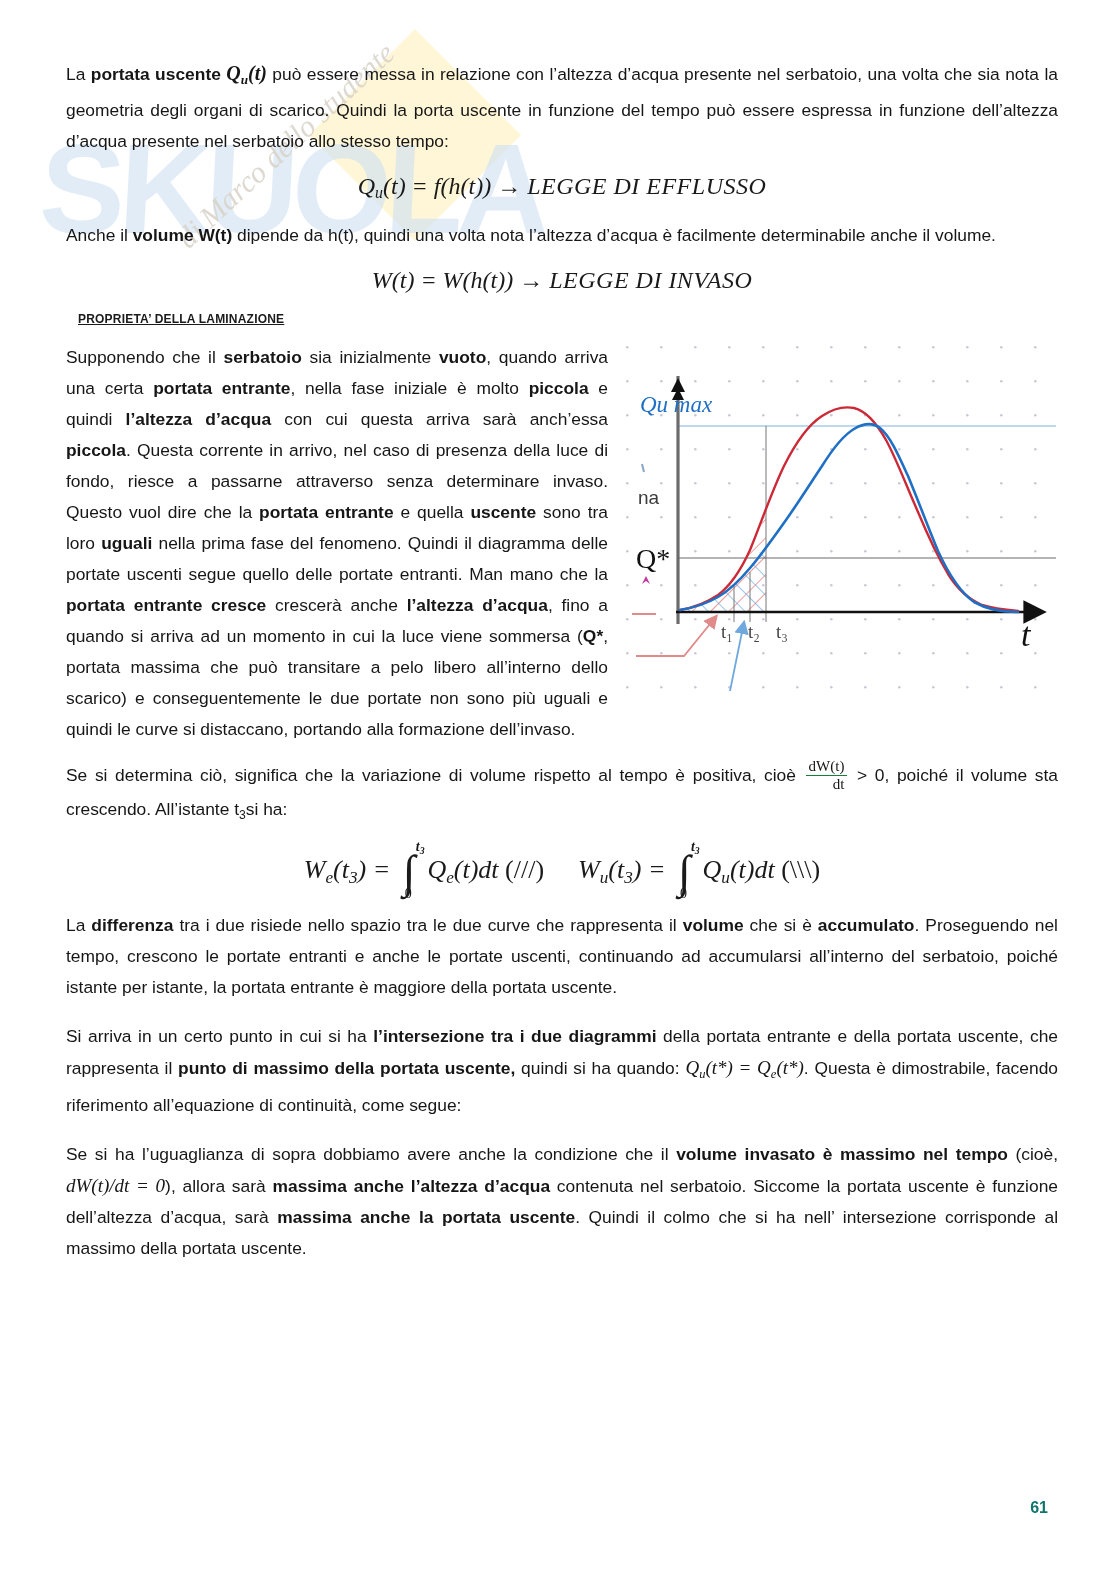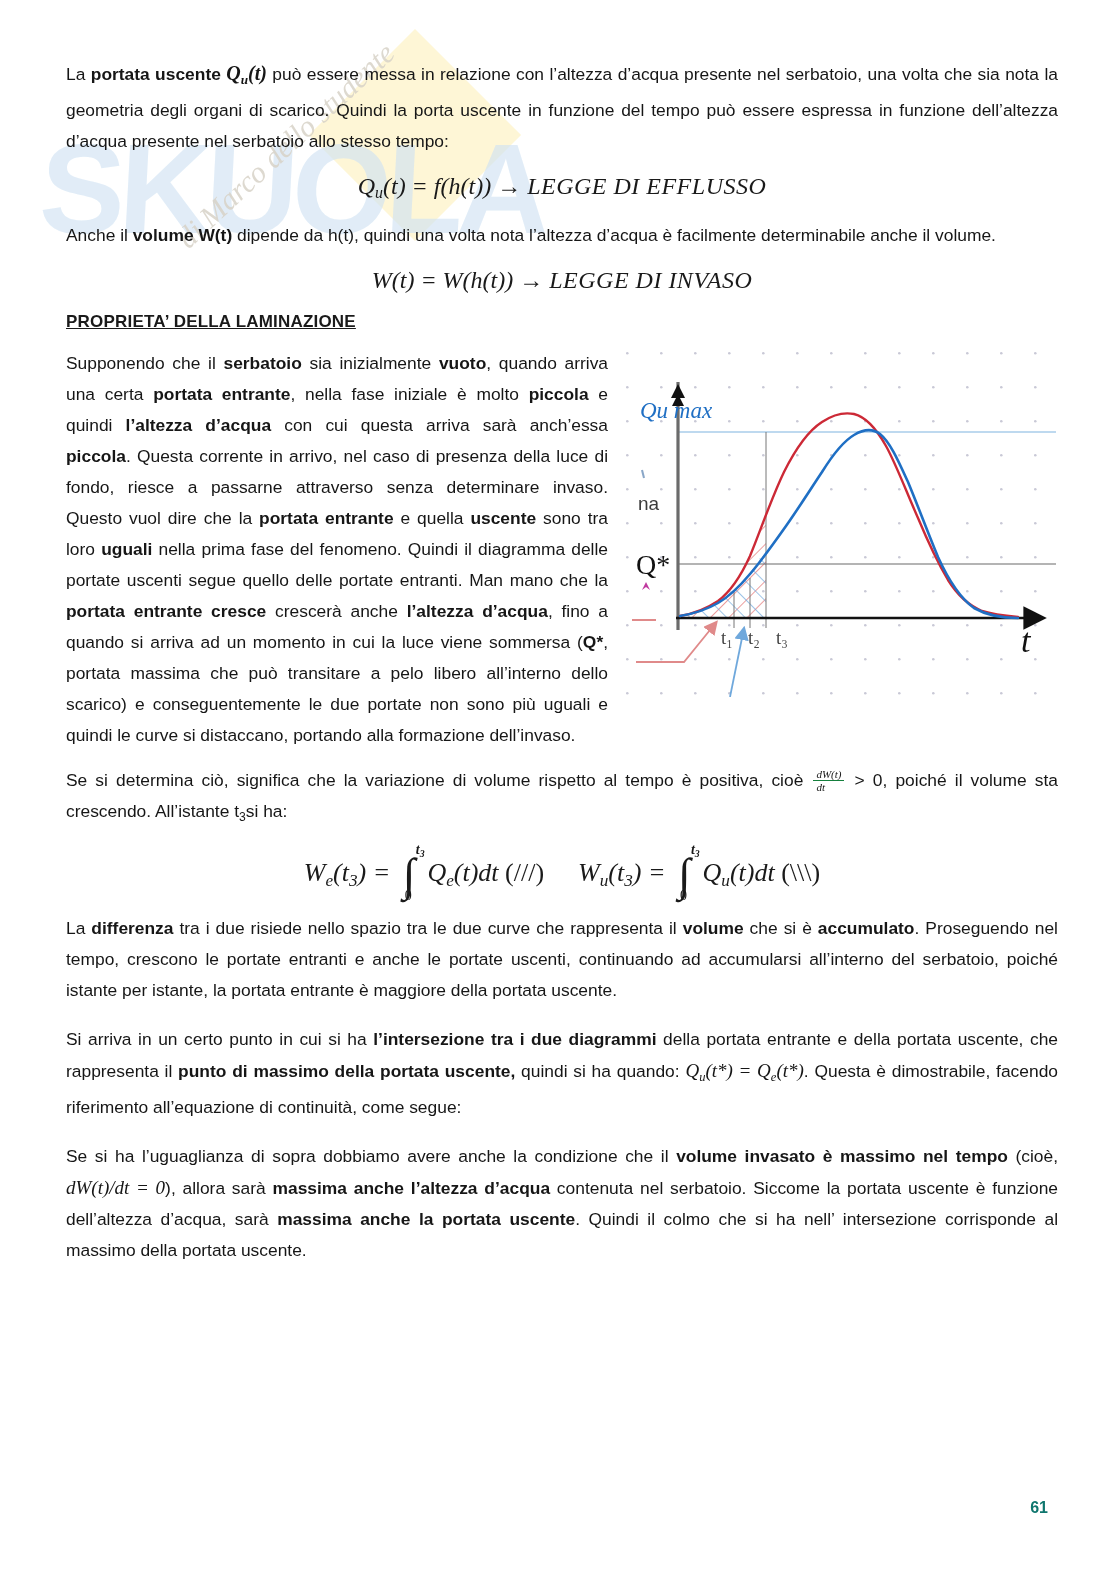--- a/index.html
+++ b/index.html
@@ -93,22 +93,22 @@
     vertical-align: -.28em;
     font-style: italic;
   }
   .smallcaps-it {
     font-style: italic;
     letter-spacing: .5px;
     margin-top: 8px;
   }
 
   h3.section {
-    margin: 18px 0 16px 0;
-    font-size: 17px;
+    margin: 18px 0 16px 12px;
+    font-size: 12px;
     font-weight: bold;
     text-decoration: underline;
     letter-spacing: .2px;
   }
 
   
   .figure {
     float: right;
     width: 432px;
     height: 345px;
@@ -117,24 +117,23 @@
     text-align: center;
   }
   .figure svg { display: block; }
 
   .clearfix::after { content:""; display:block; clear:both; }
 
   
   .frac {
     display: inline-block;
     vertical-align: middle;
-    text-align: left;
-    font-family: "Liberation Serif", serif;
-    font-style: italic;
-    font-size: 11px;
+    text-align: right;
+    font-family: "Liberation Serif", serif;
+    font-size: 15px;
     line-height: 1.12;
     margin: 0 2px;
     position: relative;
     top: -1px;
   }
   .frac .num { display: block; padding: 0 3px; }
   .frac .den { display: block; border-top: 1px solid #15803d; padding: 0 3px; }
 
   .intblock {
     margin: 24px 0 22px 0;

